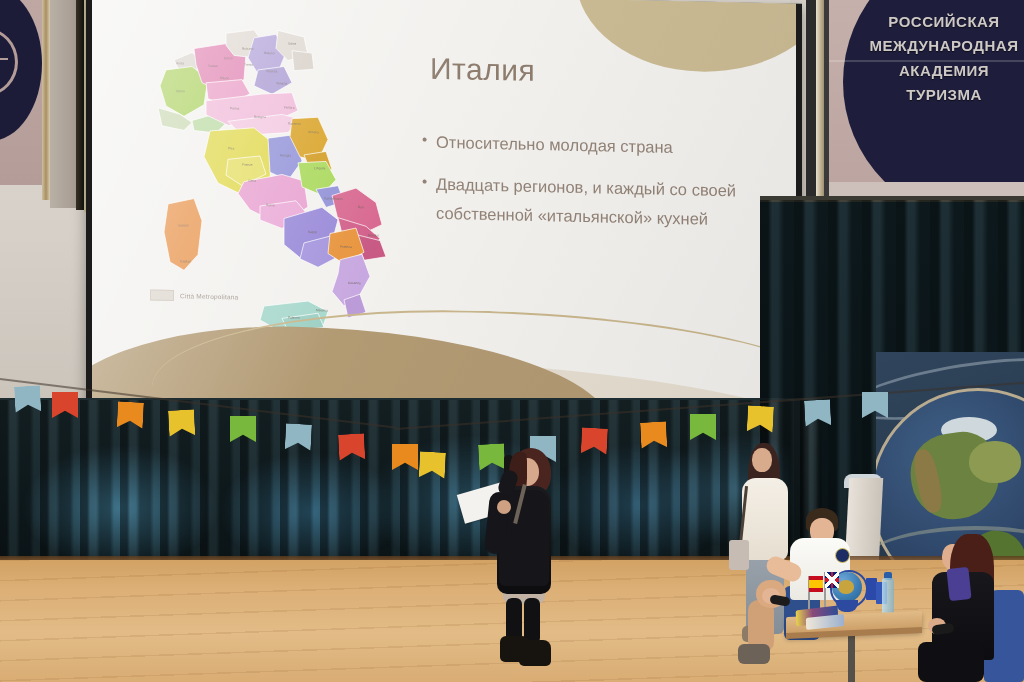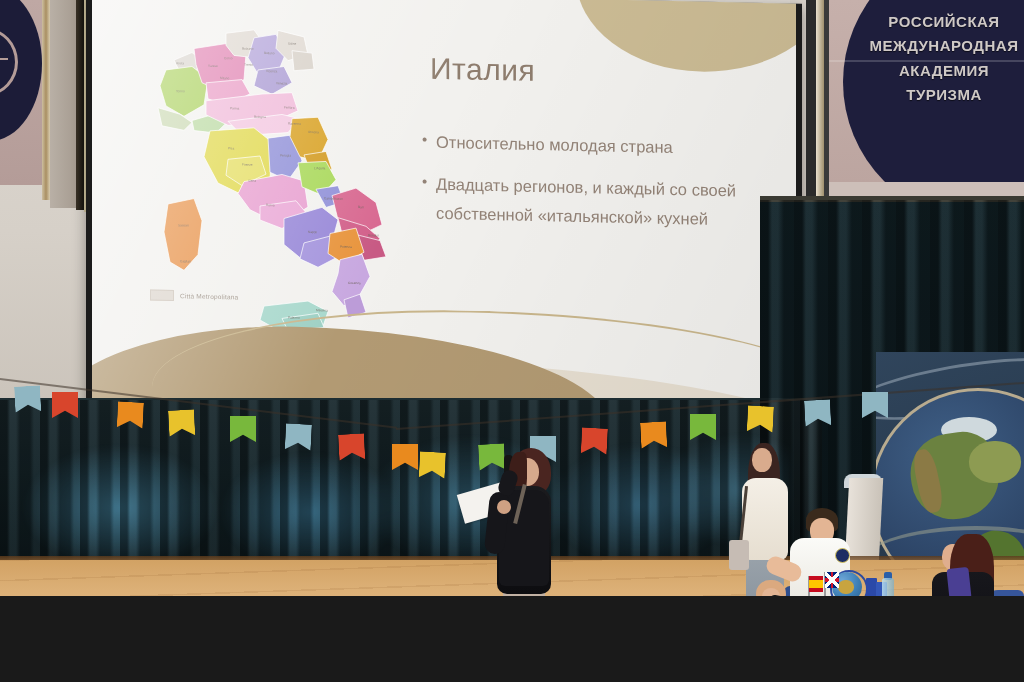--- a/index.html
+++ b/index.html
@@ -1,20 +1,20 @@
 <!DOCTYPE html>
 <html><head>
 <meta charset="utf-8">
 <title>Presentation Hall — Italy Slide</title>
 <style>
   html,body{margin:0;padding:0;background:#1a1a1a;}
   body{font-family:"Liberation Sans",sans-serif;}
 
   #stage{
-    position:relative;width:1024px;height:596px;overflow:hidden;
+    position:relative;width:1024px;height:682px;overflow:hidden;
     background:#d8d3cc;
   }
 
   
   .wall{
     position:absolute;left:0;top:0;width:1024px;height:420px;
     background:linear-gradient(180deg,#ded9d2 0%,#d6d0c8 55%,#cac3ba 100%);
   }
   .wall-right{
     position:absolute;left:790px;top:0;width:234px;height:250px;

